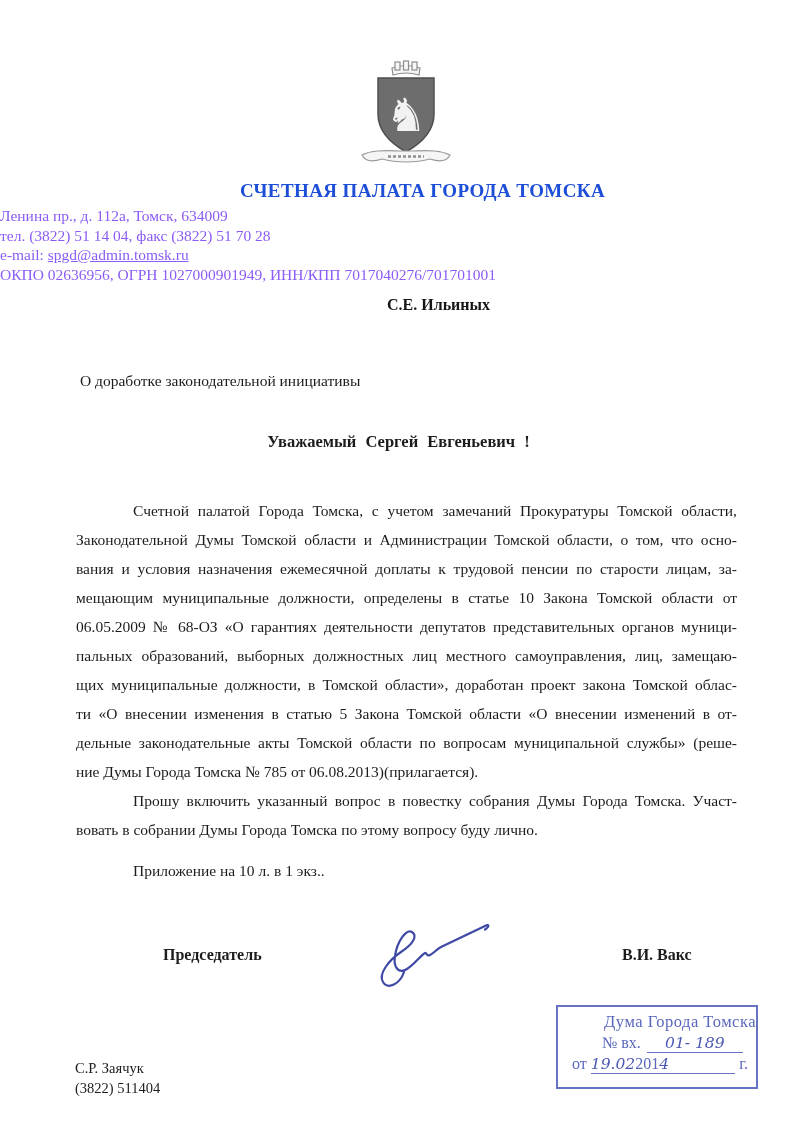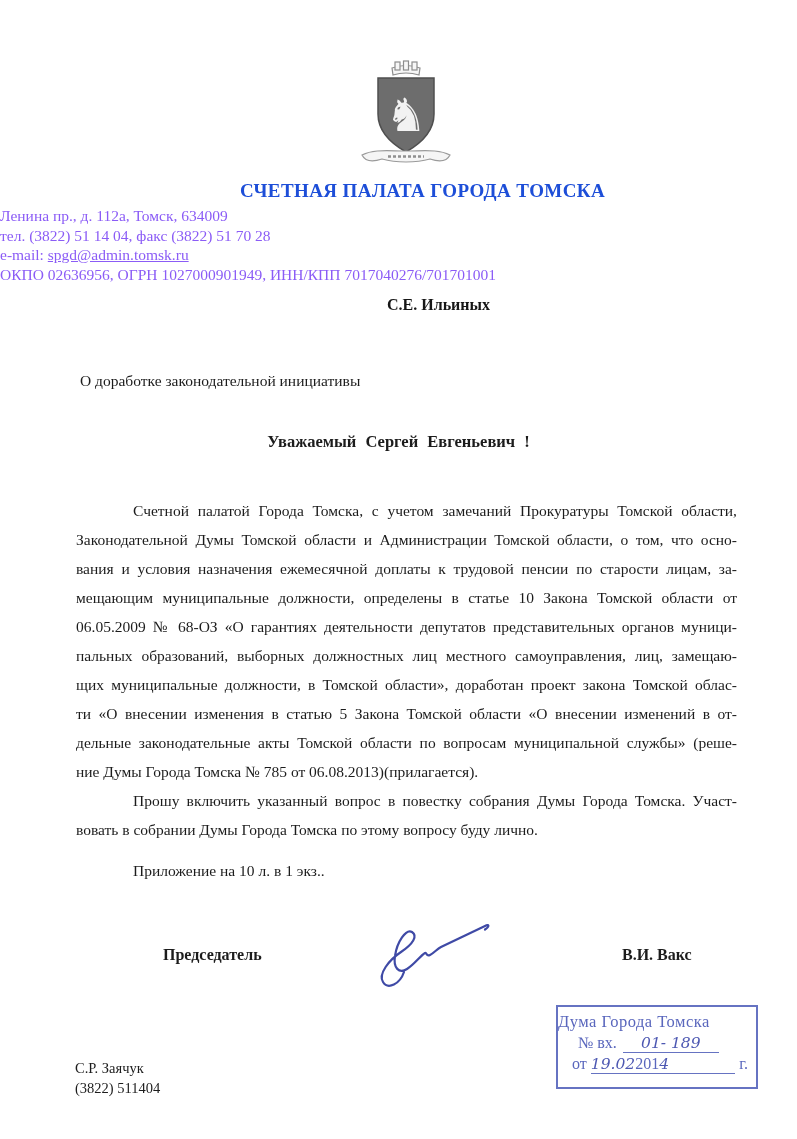--- a/index.html
+++ b/index.html
@@ -59,23 +59,23 @@
   
   .signer-title { position:absolute; left:163px; top:946px; font-weight:bold; font-size:16px; }
   .signer-name  { position:absolute; left:622px; top:946px; font-weight:bold; font-size:16px; }
   .sign-svg { position:absolute; left:368px; top:912px; }
   
   .stamp {
     position:absolute; left:556px; top:1005px; width:202px; height:84px;
     border:2px solid #6673c2; color:#5a67bd;
     font-size:16px; box-sizing:border-box; padding-top:5px;
   }
-  .stamp-org { text-align:left; font-size:16.5px; letter-spacing:0.5px; }
+  .stamp-org { text-align:right; font-size:16.5px; letter-spacing:0.5px; }
   .stamp-row { display:flex; align-items:baseline; padding:2px 8px 0 14px; }
-  .stamp-row.r2 { padding-left:20px; }
+  .stamp-row.r2 { padding-left:44px; }
   .stamp-hw { font-family:"DejaVu Serif", serif; font-style:italic; color:#4d58b2; font-size:15.5px; }
   .stamp-u { border-bottom:1.4px solid #6673c2; }
   .stamp-numline { display:inline-block; min-width:96px; text-align:center; margin-left:6px; }
   .stamp-dateline { display:inline-block; flex:1; text-align:left; margin:0 4px; }
   
   .footer { position:absolute; left:75px; top:1058px; font-size:14.5px; line-height:20px; }
 </style>
 </head>
 <body>
 

